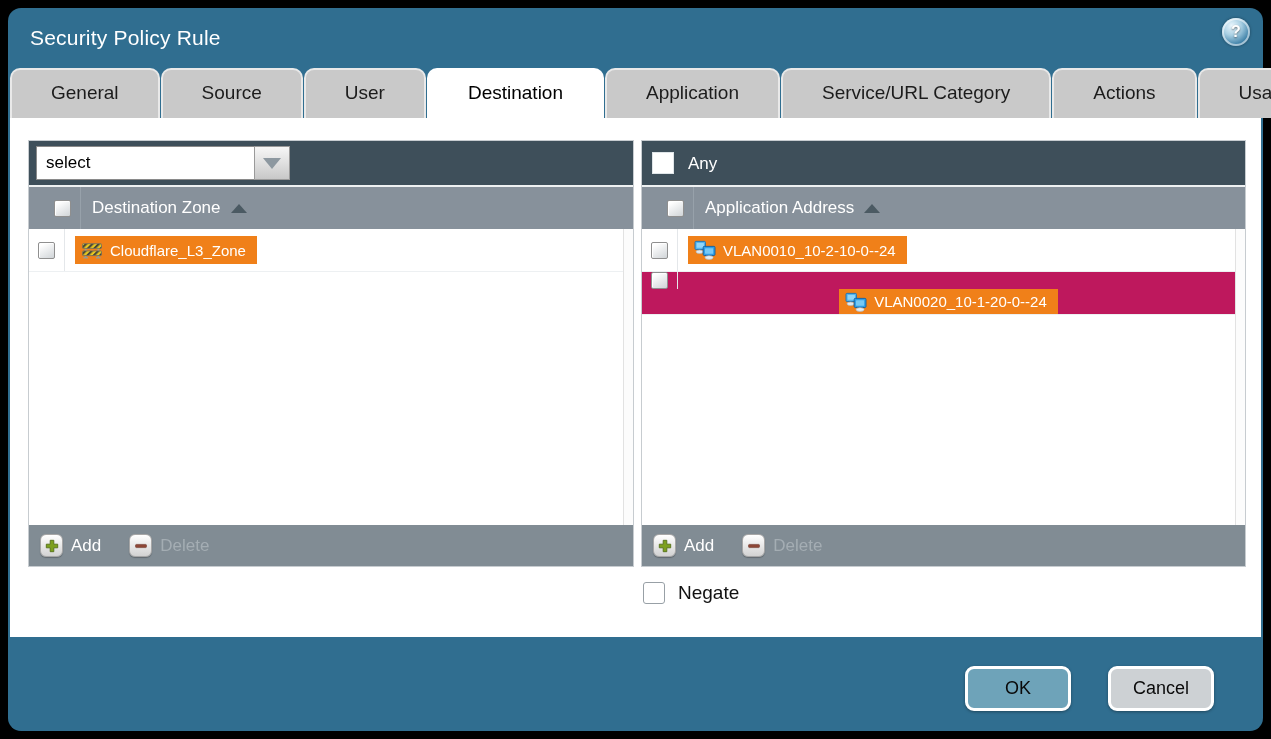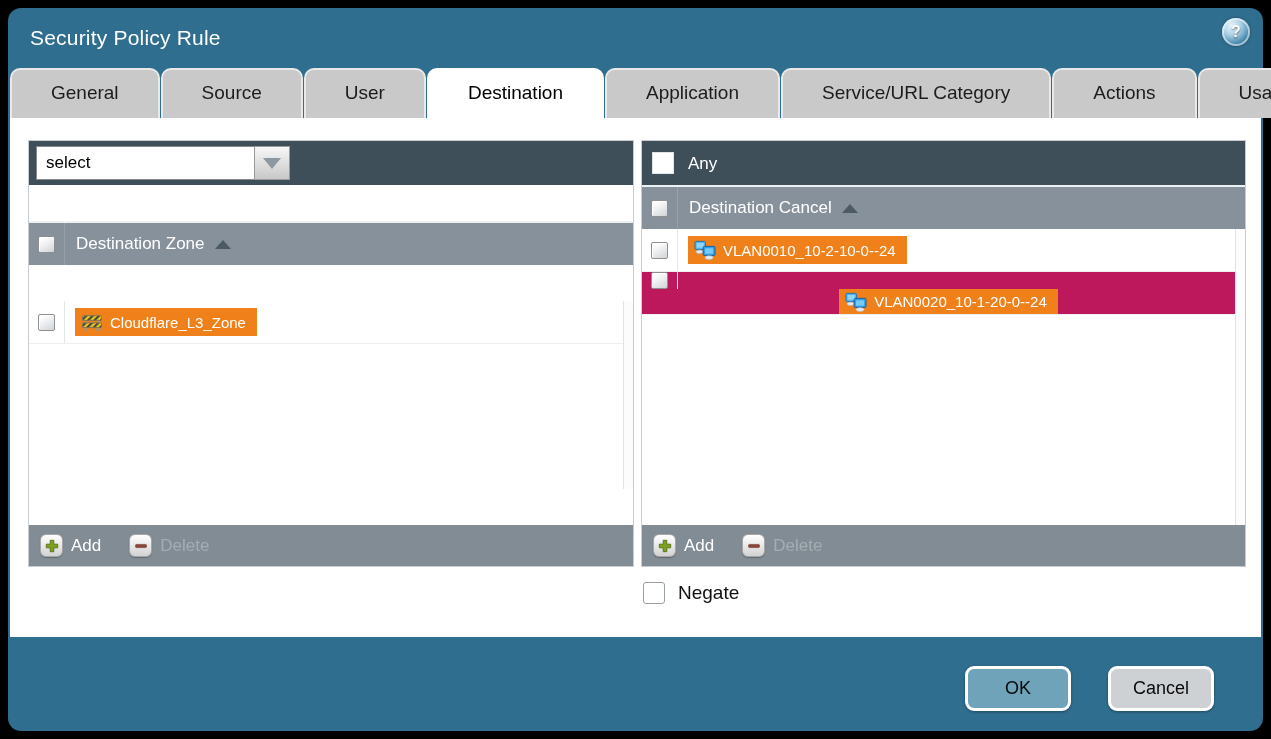--- a/index.html
+++ b/index.html
@@ -21,26 +21,26 @@
   .tab { background:#c9c9c9; color:#1c1c1c; font-size:19px; height:50px; line-height:46px;
          padding:0 39px; border:2px solid #e9e9e9; border-bottom:none;
          border-radius:10px 10px 0 0; margin-right:1px; cursor:pointer; white-space:nowrap; }
   .tab.active { background:#fff; border-color:#fff; color:#000; }
 
   
   .content { position:absolute; left:2px; right:2px; top:110px; bottom:94px; background:#fff; }
 
   .panel { position:absolute; top:22px; height:427px; display:flex; flex-direction:column;
            border:1px solid #c7ccd0; }
-  .panel.left  { left:18px;  width:606px;gap:36px; }
+  .panel.left  { left:18px;  width:606px; }
   .panel.right { left:631px; width:605px; }
 
   .panel-header { height:44px; background:#3e4f5a; position:relative; flex:none; }
   .col-header   { height:44px; background:#87919b; border-top:2px solid #eef1f2;
-                  display:flex; align-items:center; flex:none; }
+                  display:flex; align-items:center; flex:none;padding-left:16px; }
   .rows   { flex:1; background:#fff; position:relative; overflow:hidden; }
   .panel-footer { height:41px; background:#818c94; display:flex; align-items:center;
                   gap:28px; padding-left:11px; flex:none; }
 
   
   .combo { position:absolute; left:7px; top:5px; height:34px; display:flex; }
   .combo-input { width:218px; height:34px; border:1px solid #8a8a8a; border-right:none;
                  font-size:17px; padding:0 9px; font-family:inherit; color:#000; outline:none; }
   .combo-btn { width:36px; height:34px; background:linear-gradient(#f7f7f7,#c8c8c8);
                border:1px solid #9a9a9a; display:flex; align-items:center; justify-content:center;
@@ -181,21 +181,21 @@
       <div class="panel-header">
         <div class="any-wrap">
           <div class="cb-any"></div>
           <span class="any-label">Any</span>
         </div>
       </div>
       <div class="col-header">
         <div class="cbcol">
           <div class="cb3d"></div>
         </div>
-        <span class="col-label">Destination Cancel</span>
+        <span class="col-label">Application Address</span>
         <i class="tri-up"></i>
       </div>
       <div class="rows">
         <div class="row">
           <div class="cbcol">
             <div class="cb3d"></div>
           </div>
           <div class="chip">
             <svg width="22" height="20" viewBox="0 0 24 22">
               <rect x="1" y="1.5" width="11.5" height="9" rx="1.2" fill="#53b5ef" stroke="#1d6fb0" stroke-width="1"></rect>

